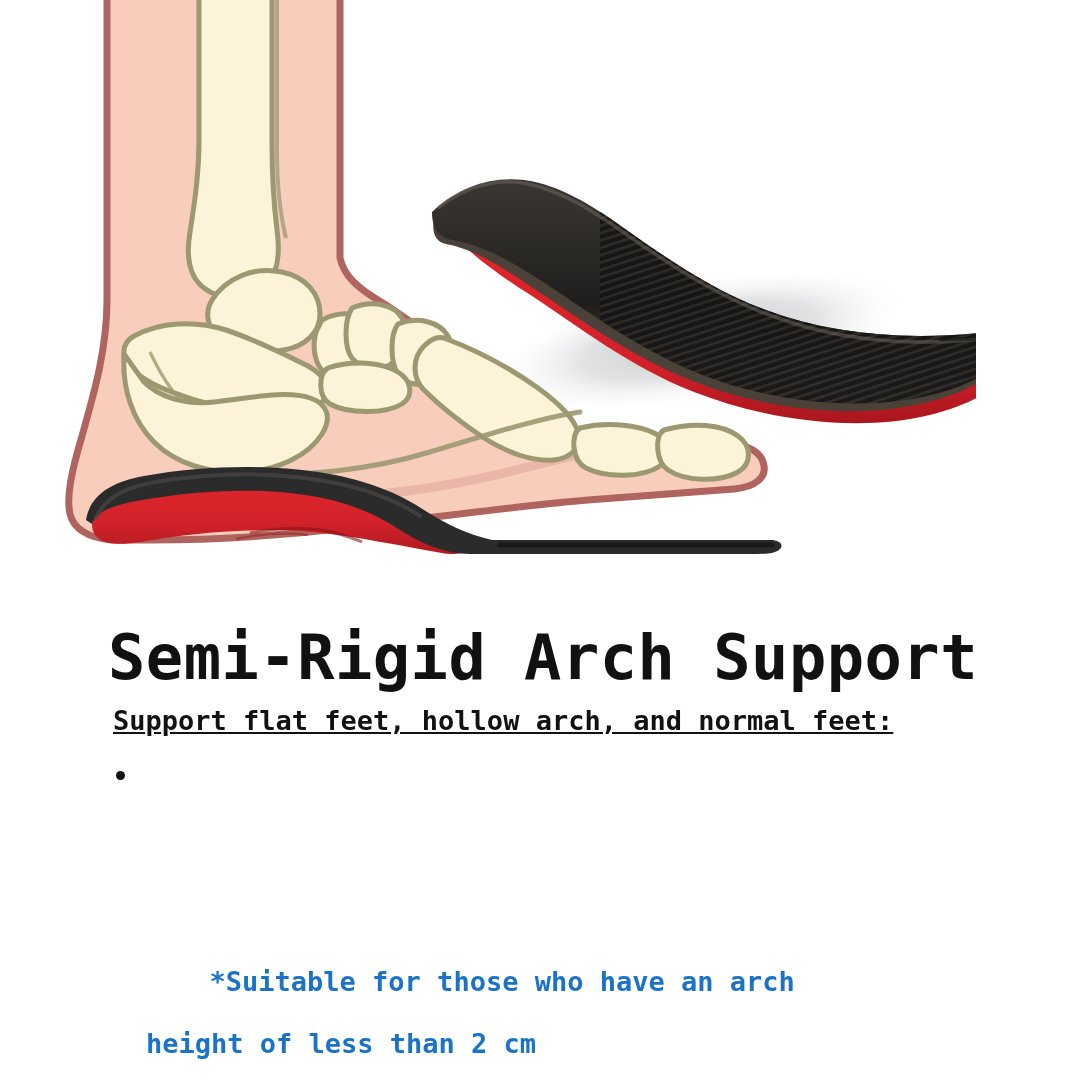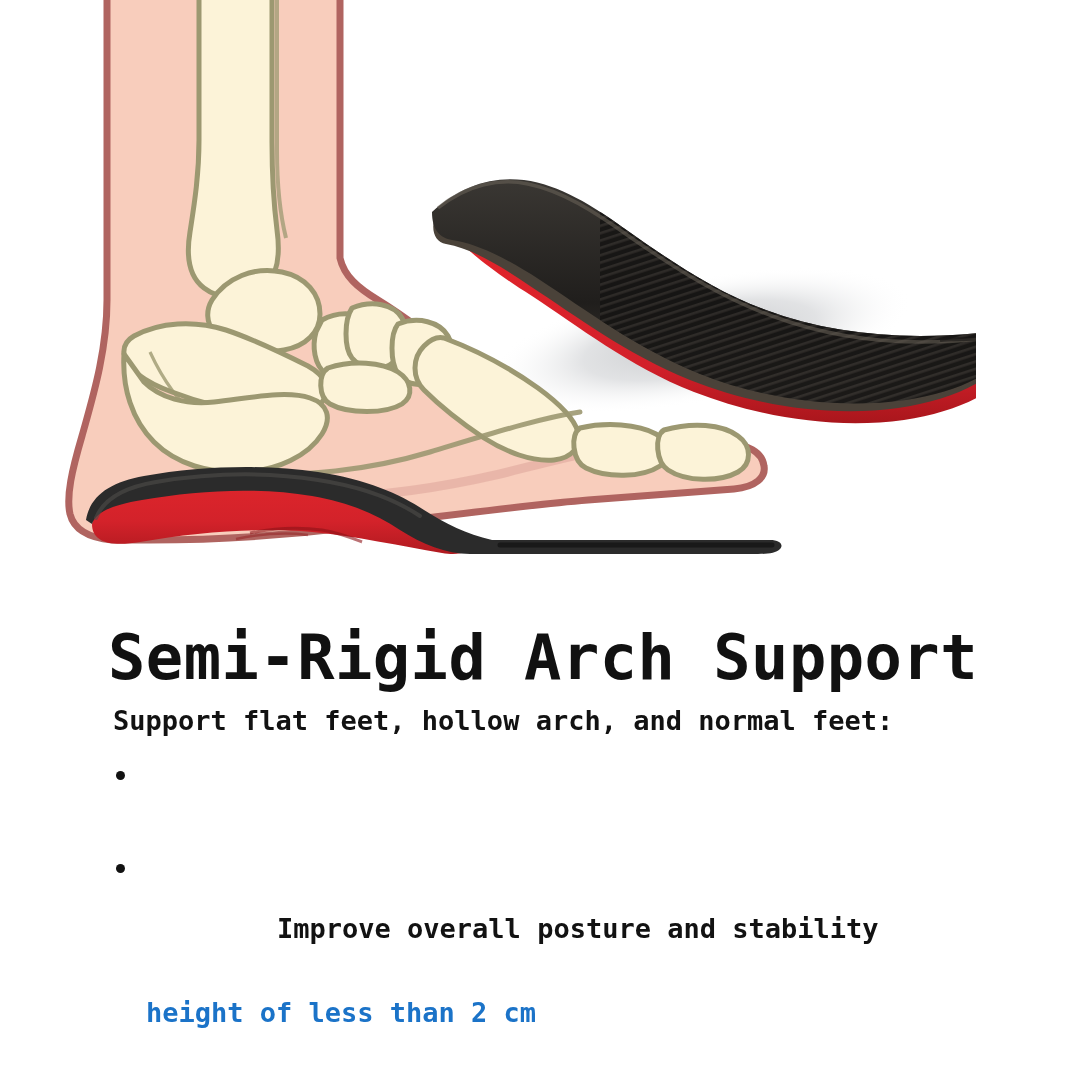--- a/index.html
+++ b/index.html
@@ -59,20 +59,21 @@
     position: absolute;
     left: 113px;
     top: 104px;
     margin: 0;
     font-family: "DejaVu Sans Mono", monospace;
     font-weight: bold;
     font-size: 27px;
     line-height: 34px;
     color: #121212;
     white-space: pre;
+    text-decoration: underline;
   }
 
   #benefit-list {
     position: absolute;
     left: 113px;
     top: 158px;
     margin: 0;
     padding: 0;
     list-style: none;
   }
@@ -316,25 +317,22 @@
   <div id="text-block">
 
     <h1 id="page-title">Semi-Rigid Arch Support</h1>
 
     <p id="subtitle">Support flat feet, hollow arch, and normal feet:</p>
 
     <ul id="benefit-list">
       <li>
         <span class="bullet-dot"></span>
       </li>
-      <li>
-        <span class="bullet-dot"></span>
-        <span>Improve overall posture and stability</span>
-      </li>
     </ul>
 
     <p id="footnote">
+      <span class="footnote-line-1">*Suitable for those who have an arch</span>
       <span class="footnote-line-2">height of less than 2 cm</span>
     </p>
 
   </div>
 
 </div>
 
 </body></html>

